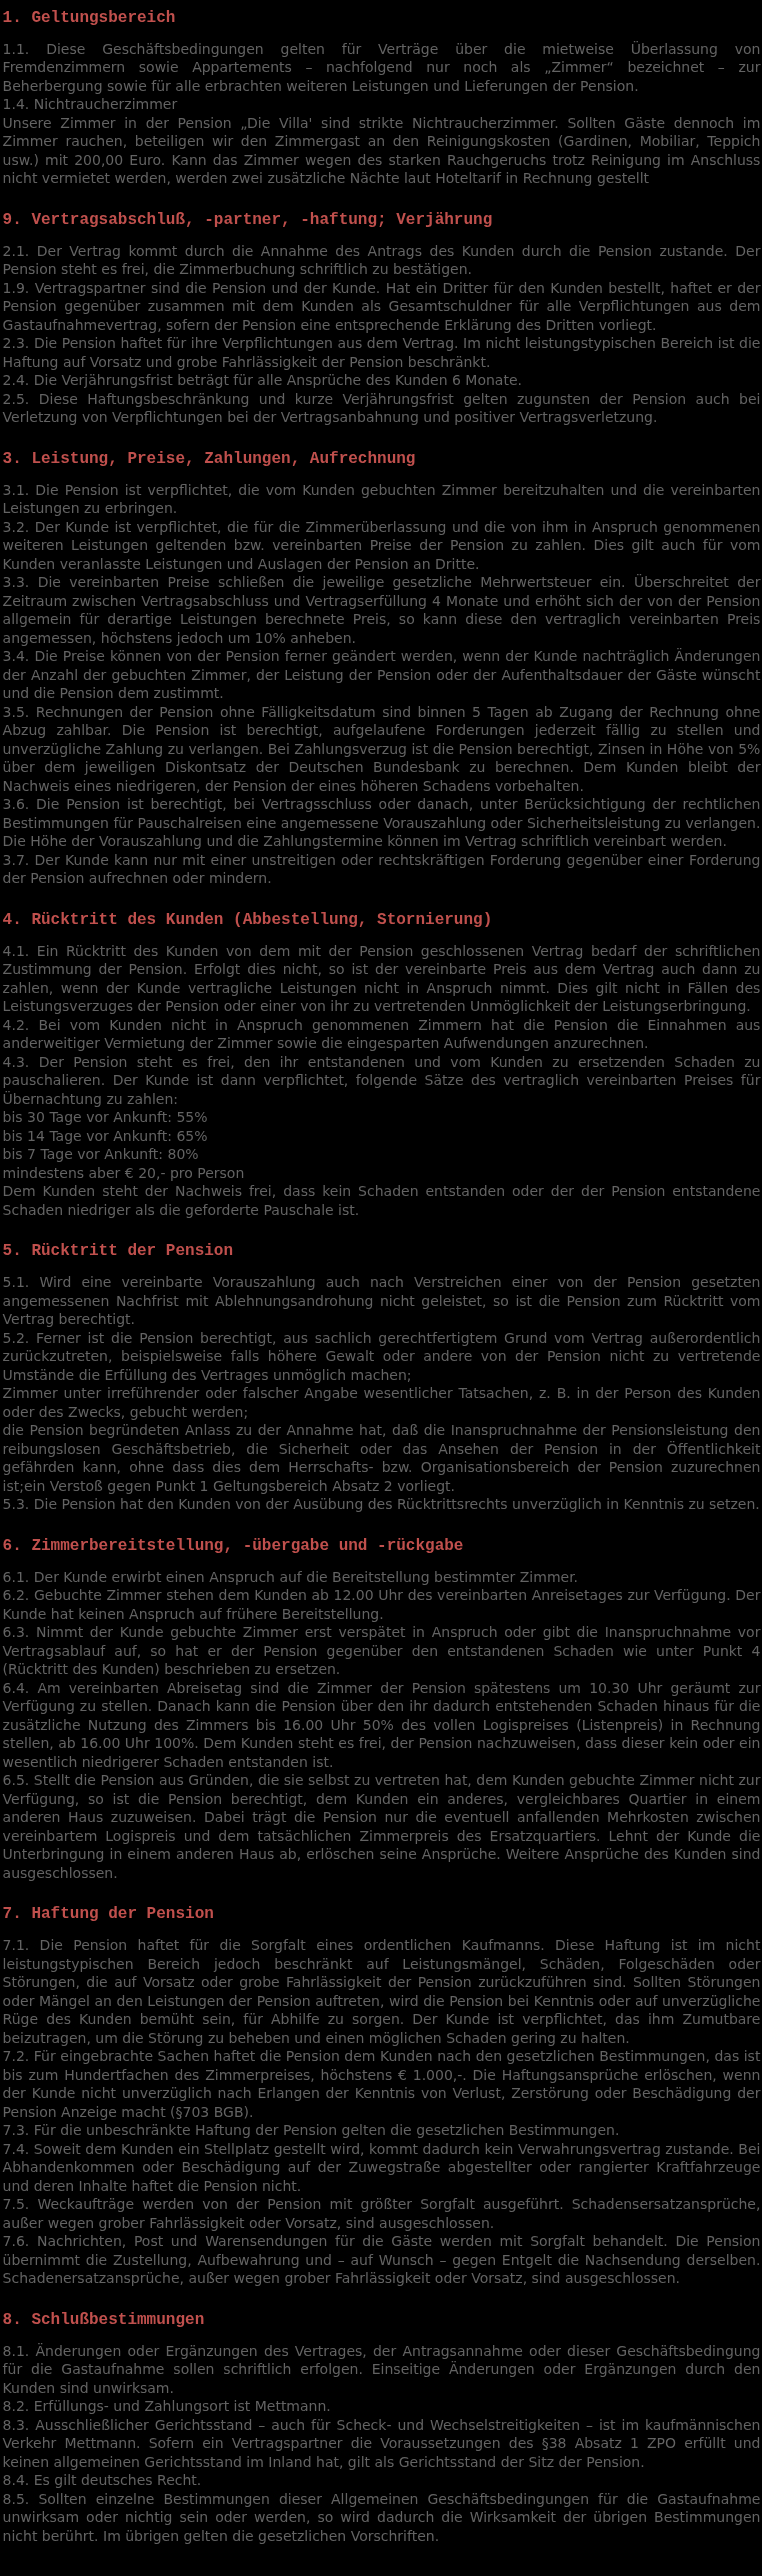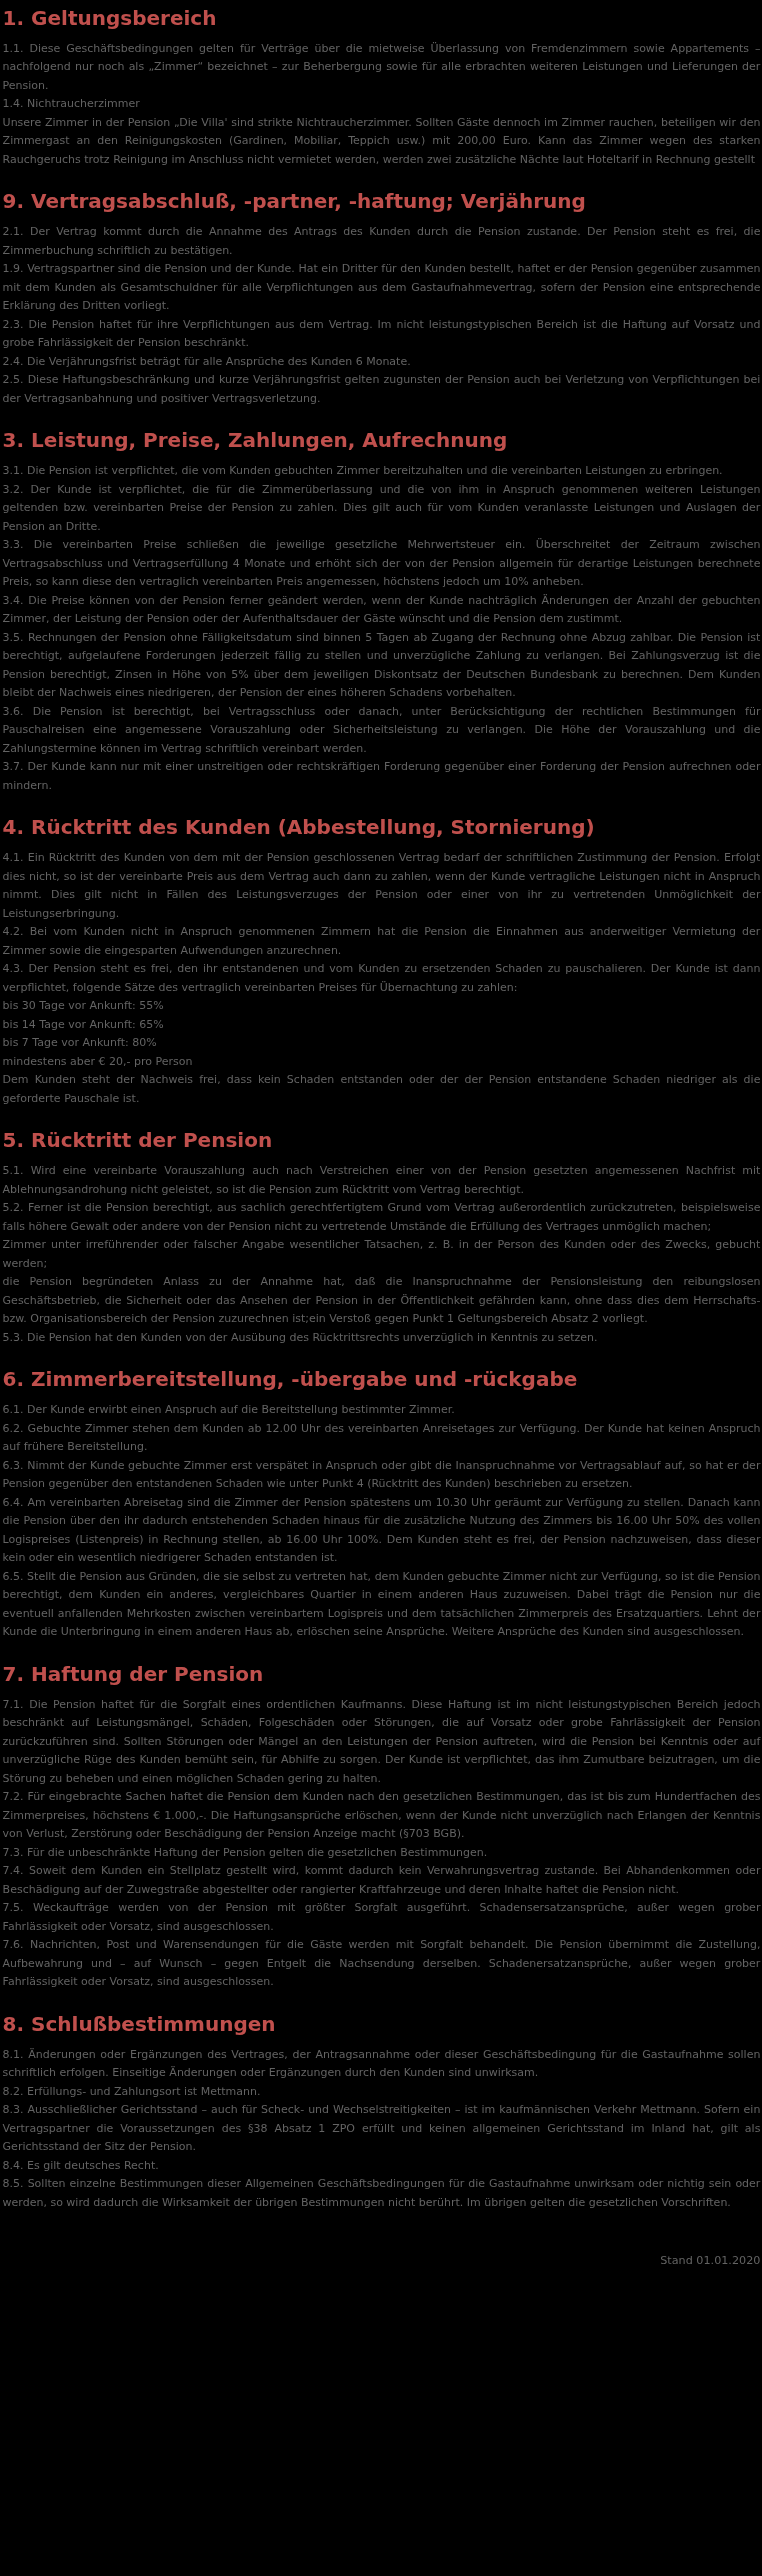--- a/index.html
+++ b/index.html
@@ -9,32 +9,33 @@
   }
   body {
     width: 763px;
     font-family: "DejaVu Sans", "Liberation Sans", sans-serif;
   }
   main.doc {
     padding: 5.2px 2.6px 0 2.6px;
   }
   .sec-title {
     color: #c0504d;
-    font-size: 20px;
+    font-size: 16px;
     font-weight: bold;
     line-height: 19px;
     margin: 23px 0 12px 0;
     text-align: left;
+    font-family: Liberation Mono, monospace;
   }
   section:first-child .sec-title {
     margin-top: 3.4px;
   }
   .para {
     color: #636363;
-    font-size: 11px;
+    font-size: 14px;
     line-height: 18.5px;
     text-align: justify;
     margin: 0;
   }
   .doc-footer {
     color: #636363;
     font-size: 11.2px;
     line-height: 18.5px;
     margin-top: 40px;
     padding-bottom: 29px;

